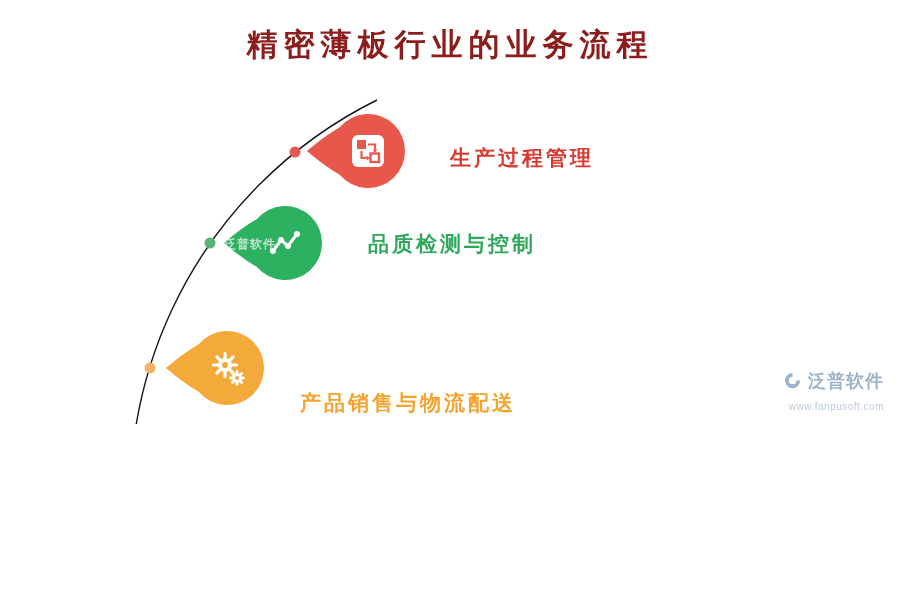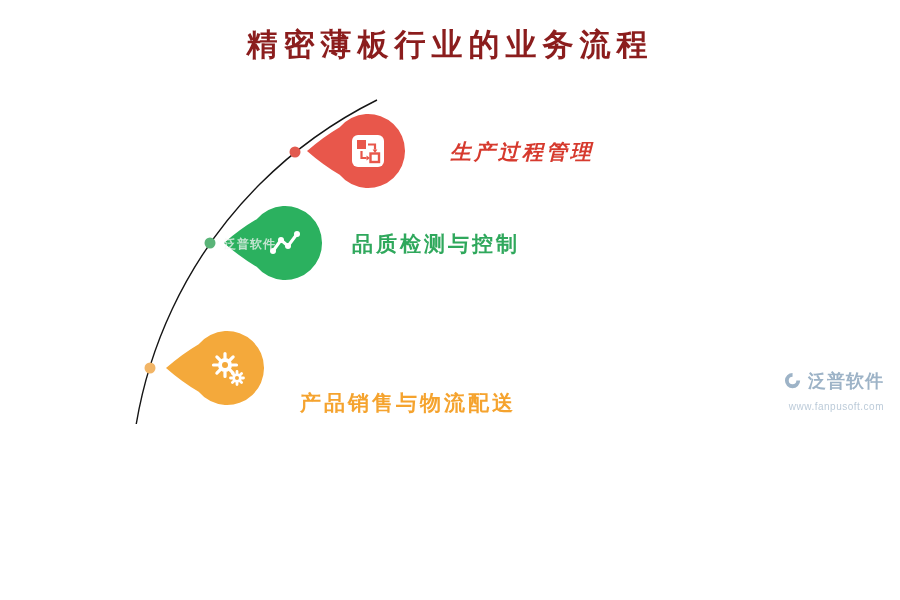--- a/index.html
+++ b/index.html
@@ -8,22 +8,22 @@
     font-family:"Liberation Serif","DejaVu Serif",serif;
   }
   .title{
     position:absolute;top:24px;left:0;right:0;margin:0;text-align:center;
     font-size:31px;font-weight:bold;letter-spacing:6px;
   }
   .scene{position:absolute;left:0;top:0;}
   .label{
     position:absolute;font-weight:bold;font-size:21px;letter-spacing:3px;white-space:nowrap;
   }
-  .label.l0{left:450px;top:138px;font-style:italic;}
-  .label.l1{left:352px;top:230px;}
+  .label.l0{left:450px;top:144px;}
+  .label.l1{left:368px;top:230px;}
   .label.l2{left:300px;top:355px;margin-top:34px;}
   .label.l3{left:283px;top:469px;}
   .watermark{
     position:absolute;left:224px;top:236px;font-size:12px;font-weight:bold;
     color:rgba(245,245,245,0.75);letter-spacing:1px;
     font-family:"Liberation Sans","DejaVu Sans",sans-serif;
   }
   .footer{
     position:absolute;right:16px;bottom:12px;text-align:right;
     font-family:"Liberation Sans","DejaVu Sans",sans-serif;

